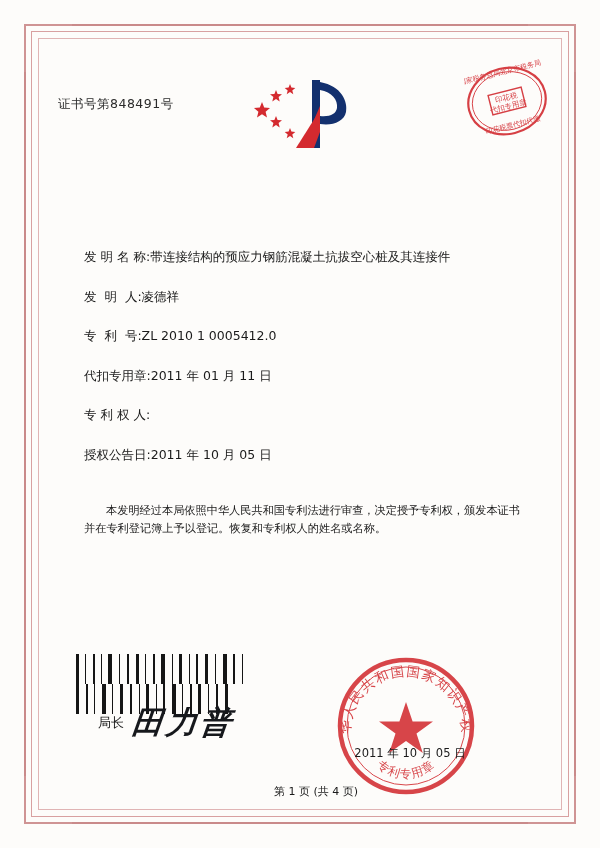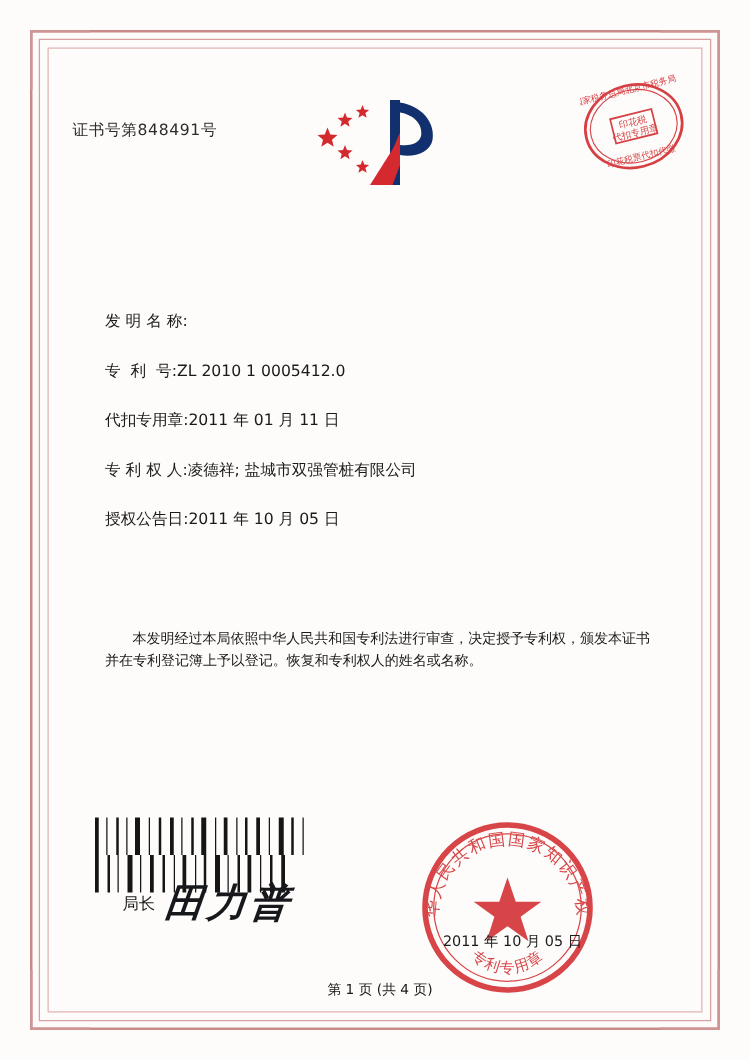--- a/index.html
+++ b/index.html
@@ -197,21 +197,21 @@
     top: 692px;
     width: 136px;
     text-align: center;
     font-size: 11.5px;
     color: #1a1a1a;
   }
 
   
   .footer {
     position: absolute;
-    left: 4px;
+    left: 16px;
     top: 730px;
     width: 492px;
     text-align: center;
     font-size: 11px;
     color: #1a1a1a;
   }
 </style>
 </head>
 <body>
 
@@ -260,32 +260,36 @@
           <text x="43" y="16" font-size="7" fill="#d1262b" text-anchor="middle" font-family="DejaVu Sans, sans-serif">国家税务总局北京市税务局</text>
           <text x="43" y="70" font-size="7" fill="#d1262b" text-anchor="middle" font-family="DejaVu Sans, sans-serif">印花税票代扣代缴</text>
         </g>
       </svg>
     </div>
 
 
     <div class="fields">
       <div class="field-row">
         <span class="field-label">发 明 名 称:</span>
+        <span class="field-value">带连接结构的预应力钢筋混凝土抗拔空心桩及其连接件</span>
+      </div>
+      <div class="field-row">
+        <span class="field-label">发  明  人:</span>
+        <span class="field-value">凌德祥</span>
       </div>
       <div class="field-row">
         <span class="field-label">专  利  号:</span>
         <span class="field-value">ZL 2010 1 0005412.0</span>
       </div>
       <div class="field-row">
         <span class="field-label">代扣专用章:</span>
         <span class="field-value">2011 年 01 月 11 日</span>
       </div>
       <div class="field-row">
         <span class="field-label">专 利 权 人:</span>
-        <span class="field-value">凌德祥; 盐城市双强管桩有限公司</span>
       </div>
       <div class="field-row">
         <span class="field-label">授权公告日:</span>
         <span class="field-value">2011 年 10 月 05 日</span>
       </div>
     </div>
 
     <div class="body-text">
       <p>本发明经过本局依照中华人民共和国专利法进行审查，决定授予专利权，颁发本证书并在专利登记簿上予以登记。恢复和专利权人的姓名或名称。</p>
     </div>

